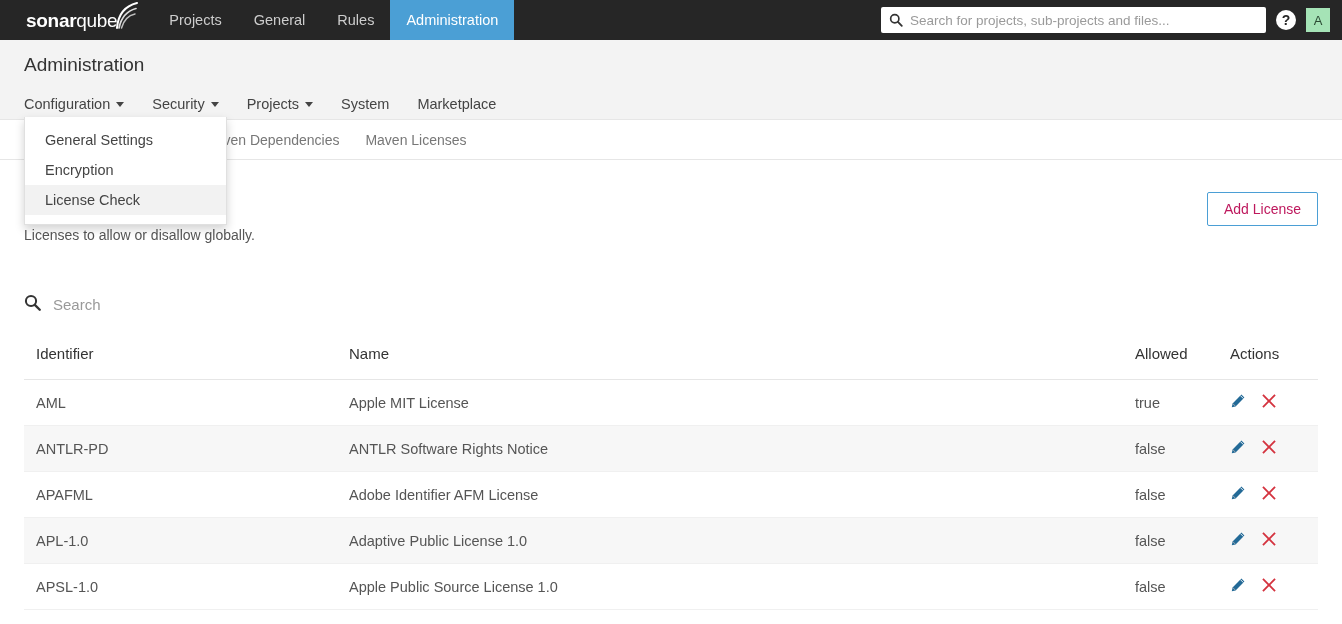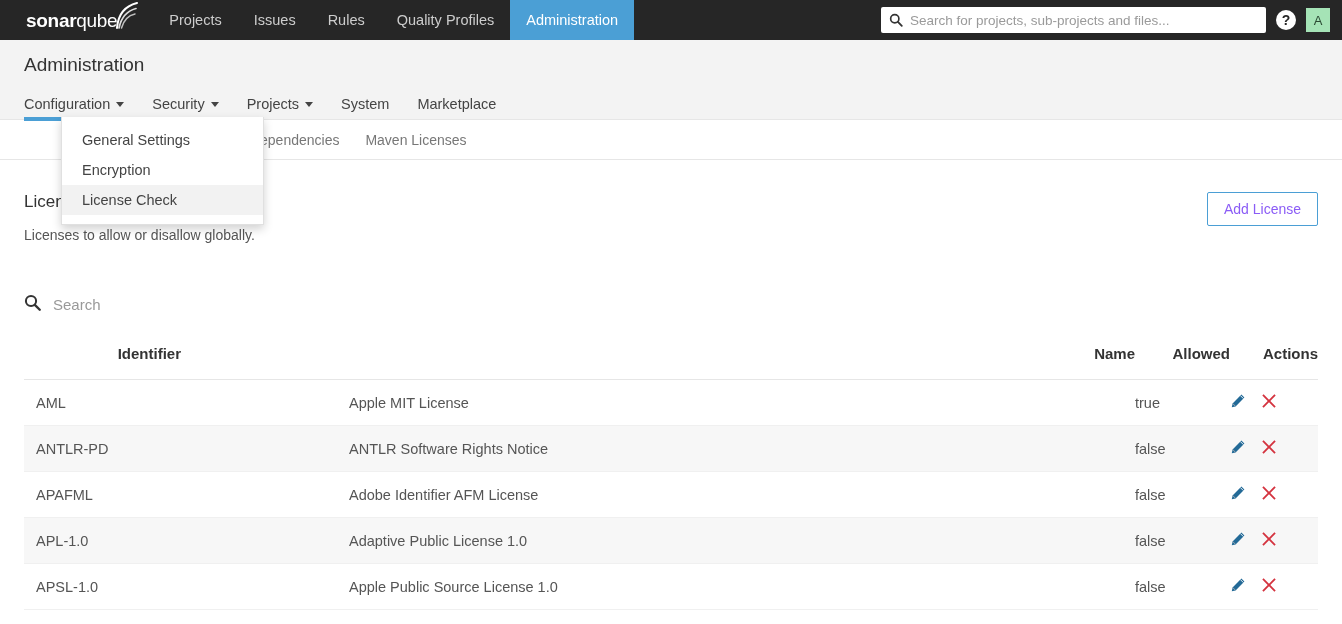--- a/index.html
+++ b/index.html
@@ -168,21 +168,20 @@
     position: absolute;
     left: 24px;
     top: 71px;
     width: 203px;
     background: #ffffff;
     border: 1px solid #e0e0e0;
     border-top: none;
     box-shadow: 0 4px 9px rgba(0,0,0,0.18);
     z-index: 50;
     padding: 8px 0 9px 0;
-    margin-left: 37px;
   }
   .dropdown-item {
     font-size: 14.5px;
     color: #444;
     padding: 7px 0 7px 20px;
     cursor: pointer;
     white-space: nowrap;
   }
   .dropdown-item.highlight { background: #f2f2f2; }
 
@@ -216,21 +215,21 @@
     color: #333;
     font-weight: normal;
   }
   .section-desc {
     font-size: 14px;
     color: #555;
     margin-top: 15px;
   }
   .btn-outline {
     border: 1px solid #4b9fd5;
-    color: #8b5cf6;
+    color: #be185d;
     background: #ffffff;
     font-size: 14px;
     font-family: "Liberation Sans", sans-serif;
     padding: 8px 16px;
     border-radius: 2px;
     cursor: pointer;
     white-space: nowrap;
   }
   .table-search {
     display: flex;
@@ -250,22 +249,22 @@
   }
   .table-search input::placeholder { color: #999; }
 
   table {
     width: 100%;
     border-collapse: collapse;
     margin-top: 28px;
     font-size: 14.5px;
   }
   thead th {
-    text-align: right;
-    font-weight: bold;
+    text-align: left;
+    font-weight: normal;
     color: #333;
     font-size: 15px;
     padding: 0 0 17px 0;
     border-bottom: 1px solid #e6e6e6;
   }
   tbody td {
     padding: 13px 0;
     color: #555;
     border-bottom: 1px solid #f0f0f0;
   }
@@ -295,23 +294,22 @@
       <svg class="wave" viewBox="0 0 26 28">
         <path d="M2 26 C3 13 10 4 22 1" stroke="#ffffff" stroke-width="2" fill="none" stroke-linecap="round"></path>
         <path d="M4 26 C6 16 12 9 21 6.5" stroke="#ffffff" stroke-width="1.7" fill="none" stroke-linecap="round" opacity="0.85"></path>
         <path d="M6.5 26 C8.5 19 13 13.5 20 12" stroke="#ffffff" stroke-width="1.5" fill="none" stroke-linecap="round" opacity="0.7"></path>
       </svg>
     </div>
   </div>
 
   <nav class="topnav-links">
     <a href="#">Projects</a>
-    <a href="#">Issues</a>
+    <a href="#">General</a>
     <a href="#">Rules</a>
-    <a href="#">Quality Profiles</a>
     <a href="#" class="active">Administration</a>
   </nav>
 
   <div class="topnav-right">
     <div class="search-box">
       <span class="mag">
         <svg width="14" height="14" viewBox="0 0 16 16">
           <circle cx="6.6" cy="6.6" r="4.7" stroke="#333" stroke-width="1.9" fill="none"></circle>
           <line x1="10.2" y1="10.2" x2="14.6" y2="14.6" stroke="#333" stroke-width="2.1" stroke-linecap="round"></line>
         </svg>

